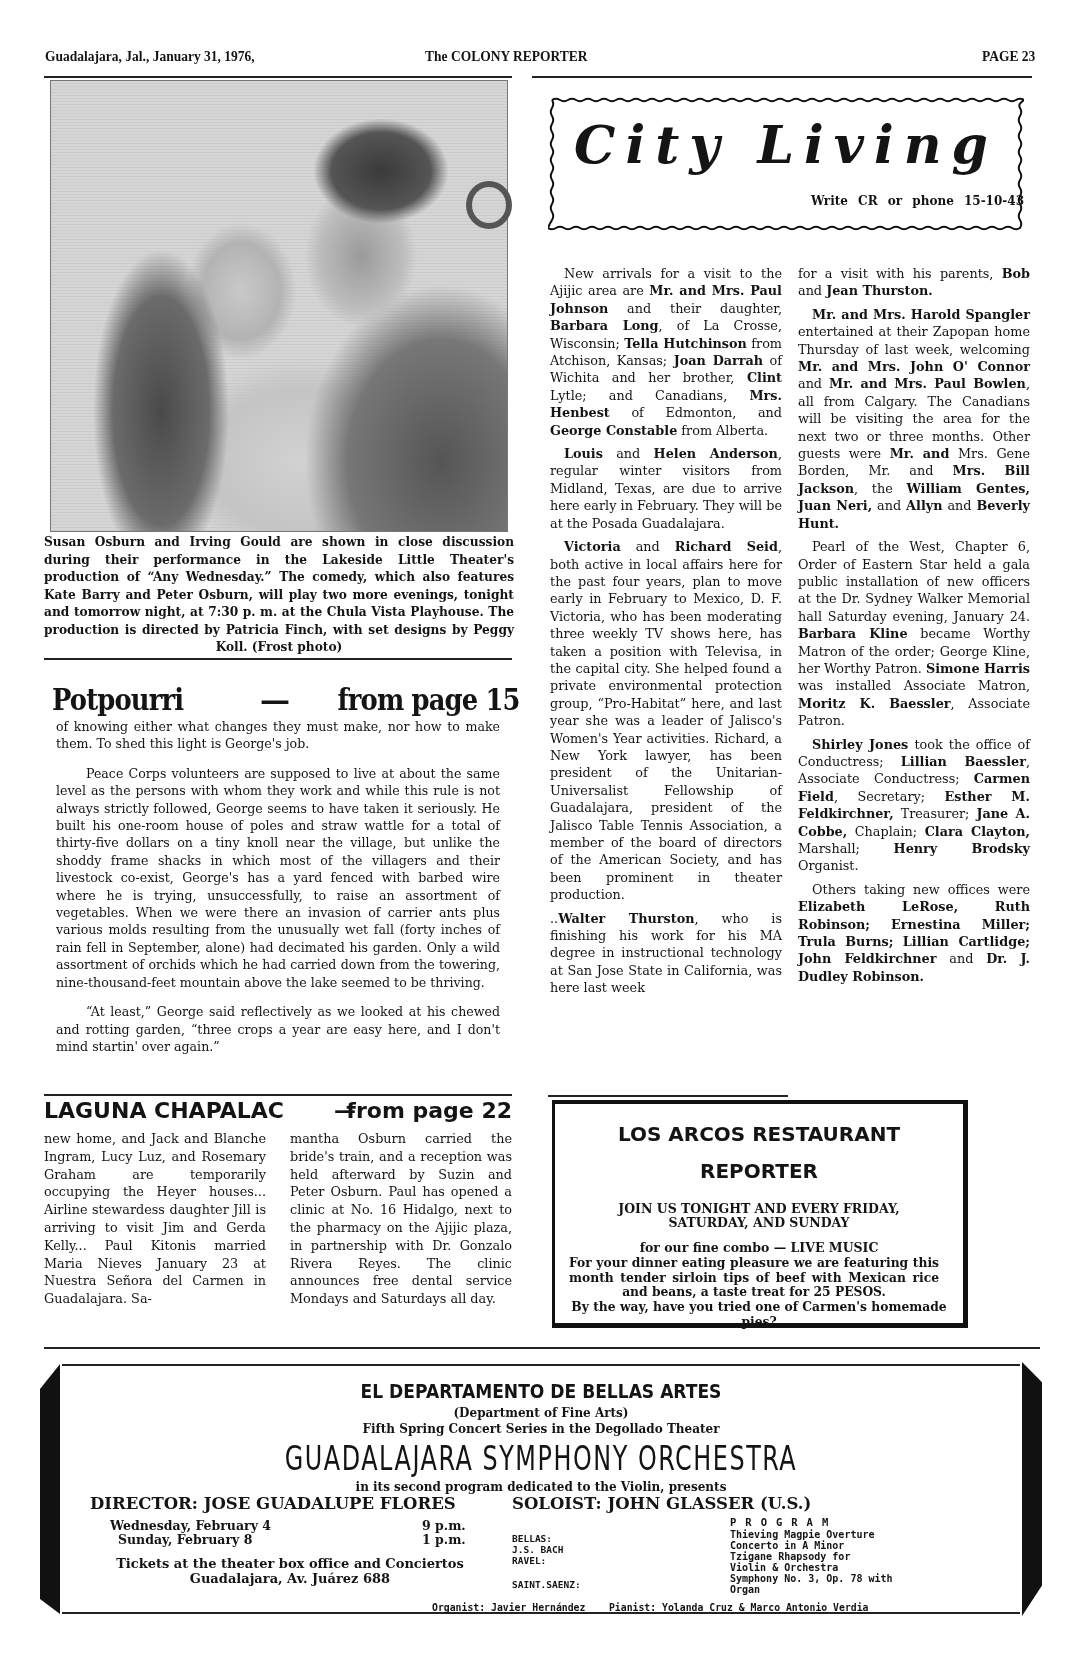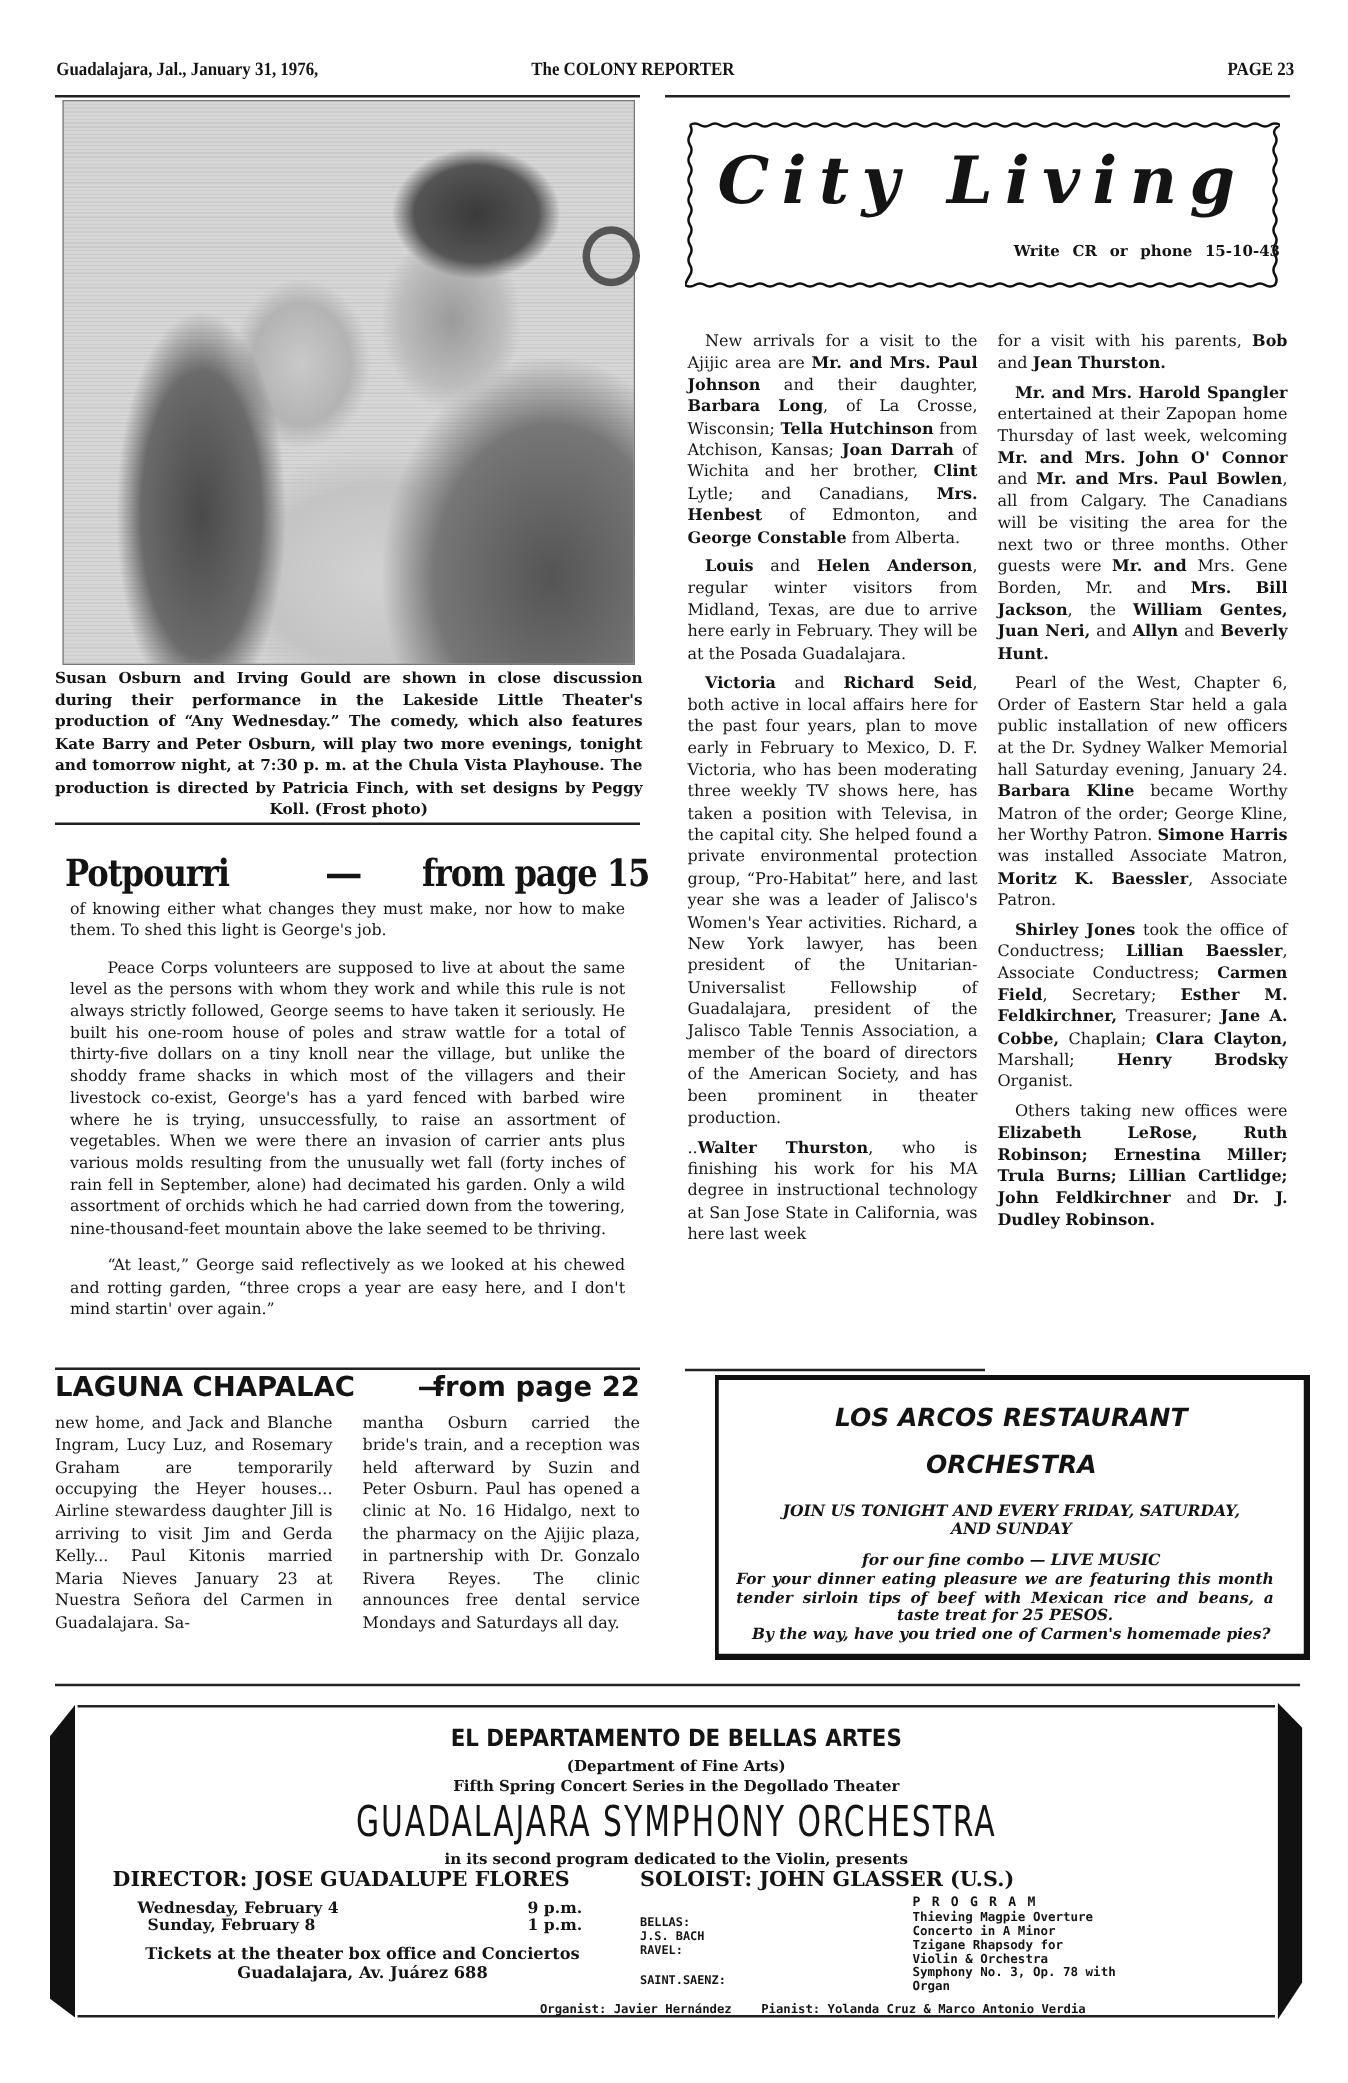--- a/index.html
+++ b/index.html
@@ -47,21 +47,21 @@
   
   .city-box { left: 548px; top: 96px; width: 476px; height: 136px; }
   .city-title { position: absolute; left: 0; right: 0; top: 18px; text-align: center; font-family: "DejaVu Serif", serif; font-style: italic; font-weight: bold; font-size: 52px; letter-spacing: 10px; }
   .city-sub { position: absolute; left: 0; right: 0; top: 98px; text-align: right; font-weight: bold; font-size: 12px; word-spacing: 6px; }
   .city-col { top: 243px; width: 232px; font-size: 12.8px; line-height: 17.4px; text-align: justify; margin-top: 22px; }
   .city-col p { margin: 0 0 6px 0; text-indent: 14px; }
   .city-col p.noind { text-indent: 0; }
   b { font-weight: bold; }
 
   
-  .arcos { left: 572px; top: 1100px; width: 476px; height: 228px; border: 3px solid #111; border-top-width: 4px; border-right-width: 5px; border-bottom-width: 5px; box-sizing: border-box; text-align: center; font-style: italic; }
+  .arcos { left: 552px; top: 1100px; width: 416px; height: 228px; border: 3px solid #111; border-top-width: 4px; border-right-width: 5px; border-bottom-width: 5px; box-sizing: border-box; text-align: center; }
   .arcos .t1 { position: absolute; left: 0; right: 0; top: 18px; font-family: "DejaVu Sans", sans-serif; font-weight: bold; font-size: 20px; }
   .arcos .t2 { position: absolute; left: 0; right: 0; top: 55px; font-family: "DejaVu Sans", sans-serif; font-weight: bold; font-size: 20px; }
   .arcos .t3 { position: absolute; left: 40px; right: 40px; top: 98px; font-weight: bold; font-size: 12.5px; line-height: 14px; }
   .arcos .t4 { position: absolute; left: 0; right: 0; top: 136px; font-weight: bold; font-size: 12.5px; }
   .arcos .t5 { position: absolute; left: 14px; right: 24px; top: 152px; font-weight: bold; font-size: 12.3px; line-height: 14.5px; text-align: justify; text-align-last: center; }
   .arcos .t6 { position: absolute; left: 0; right: 0; top: 196px; font-weight: bold; font-size: 12.3px; line-height: 14.5px; }
 
   
   .sym { left: 40px; top: 1358px; width: 1002px; height: 264px; }
   .sym .lbar { position: absolute; left: 0; top: 6px; width: 20px; height: 250px; background: #111; clip-path: polygon(0 10%, 100% 0, 100% 100%, 0 94%); }
@@ -143,21 +143,21 @@
   <p class="noind"><span>for a visit with his parents, </span><b>Bob</b><span> and </span><b>Jean Thurston.</b></p>
   <p><b>Mr. and Mrs. Harold Spangler</b><span> entertained at their Zapopan home Thursday of last week, welcoming </span><b>Mr. and Mrs. John O' Connor</b><span> and </span><b>Mr. and Mrs. Paul Bowlen</b><span>, all from Calgary. The Canadians will be visiting the area for the next two or three months. Other guests were </span><b>Mr. and</b><span> Mrs. Gene Borden, Mr. and </span><b>Mrs. Bill Jackson</b><span>, the </span><b>William Gentes, Juan Neri,</b><span> and </span><b>Allyn</b><span> and </span><b>Beverly Hunt.</b></p>
   <p><span>Pearl of the West, Chapter 6, Order of Eastern Star held a gala public installation of new officers at the Dr. Sydney Walker Memorial hall Saturday evening, January 24. </span><b>Barbara Kline</b><span> became Worthy Matron of the order; George Kline, her Worthy Patron. </span><b>Simone Harris</b><span> was installed Associate Matron, </span><b>Moritz K. Baessler</b><span>, Associate Patron.</span></p>
   <p><b>Shirley Jones</b><span> took the office of Conductress; </span><b>Lillian Baessler</b><span>, Associate Conductress; </span><b>Carmen Field</b><span>, Secretary; </span><b>Esther M. Feldkirchner,</b><span> Treasurer; </span><b>Jane A. Cobbe,</b><span> Chaplain; </span><b>Clara Clayton,</b><span> Marshall; </span><b>Henry Brodsky</b><span> Organist.</span></p>
   <p><span>Others taking new offices were </span><b>Elizabeth LeRose, Ruth Robinson; Ernestina Miller; Trula Burns; Lillian Cartlidge; John Feldkirchner</b><span> and </span><b>Dr. J. Dudley Robinson.</b></p>
 </div>
 <div class="rule" style="left:548px; top:1095px; width:240px; height:1.5px;"></div>
 
 <div class="abs arcos">
   <div class="t1">LOS ARCOS RESTAURANT</div>
-  <div class="t2">ORCHESTRA</div>
+  <div class="t2">REPORTER</div>
   <div class="t3">JOIN US TONIGHT AND EVERY FRIDAY, SATURDAY, AND SUNDAY</div>
   <div class="t4">for our fine combo — LIVE MUSIC</div>
   <div class="t5">For your dinner eating pleasure we are featuring this month tender sirloin tips of beef with Mexican rice and beans, a taste treat for 25 PESOS.</div>
   <div class="t6">By the way, have you tried one of Carmen's homemade pies?</div>
 </div>
 
 <div class="abs sym">
   <div class="lbar"></div>
   <div class="rbar"></div>
   <div class="top-rule"></div>

